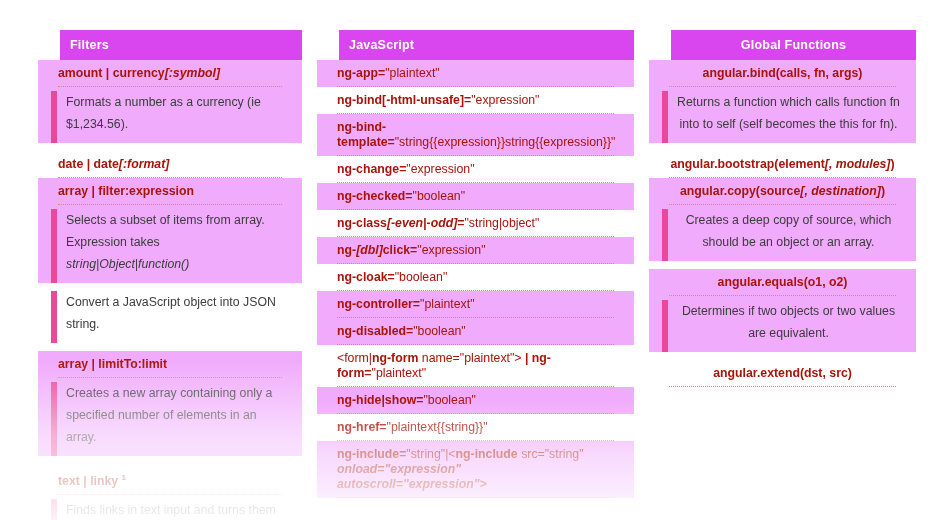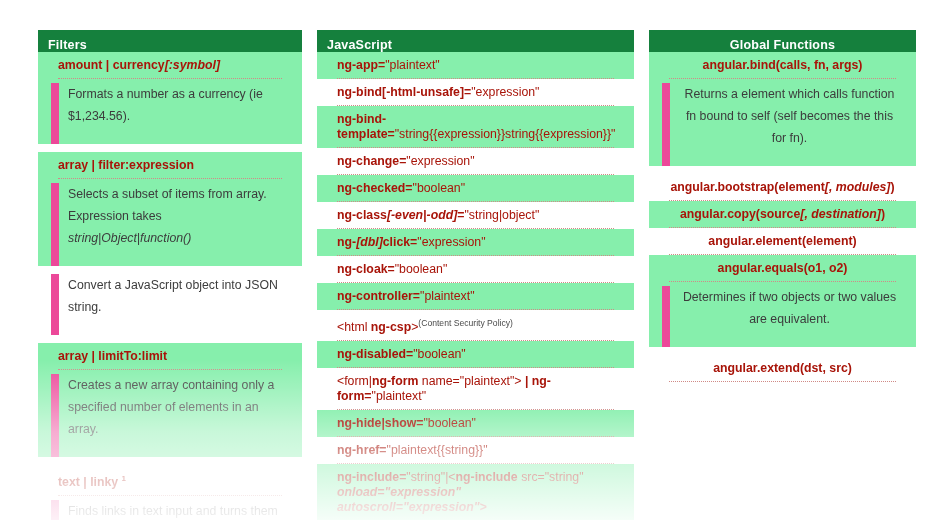--- a/index.html
+++ b/index.html
@@ -22,33 +22,34 @@
   .column {
     position: relative;
     overflow: hidden;
     height: 490px;
   }
   .col-filters { width: 264px; }
   .col-directives { width: 317px; }
   .col-globals { width: 267px; text-align: center; }
 
   .col-header {
-    background: #15803d;
+    background: #d946ef;
     color: #ffffff;
     font-size: 12.5px;
     font-weight: bold;
     letter-spacing: 0.2px;
-    padding: 8px 10px 0 10px;
+    padding: 8px 10px 8px 10px;
     line-height: 14px;
+    margin-left: 22px;
   }
 
   .entries { display: block; }
 
   .entry { padding: 0; }
-  .entry.shade { background: #86efac; }
+  .entry.shade { background: #f0abfc; }
   .entry.plain { background: #ffffff; }
 
   .term {
     display: block;
     font-size: 12.3px;
     font-weight: bold;
     color: #a81409;
     padding: 6px 10px 5px 10px;
     line-height: 15px;
     border-bottom: 1px dotted #d08a86;
@@ -72,22 +73,22 @@
     font-weight: normal;
     font-style: normal;
     vertical-align: super;
     color: #4a4a4a;
     letter-spacing: 0;
   }
   .term .nb { font-weight: normal; }
 
   .desc {
     margin: 4px 10px 8px 13px;
-    padding: 0 6px 17px 9px;
-    border-left: 8px solid #ec4899;
+    padding: 0 6px 8px 9px;
+    border-left: 6px solid #ec4899;
     font-size: 12.3px;
     line-height: 22px;
     color: #3c3c3c;
   }
   .desc i { }
 
   
   .fade {
     position: absolute;
     left: 0; right: 0; bottom: 0;
@@ -106,20 +107,25 @@
 
   <div class="column col-filters">
     <div class="col-header">Filters</div>
     <div class="entries">
         <div class="entry shade">
           <div class="term-wrap">
             <div class="term">amount | currency<i>[:symbol]</i></div>
           </div>
           <div class="desc">Formats a number as a currency (ie $1,234.56).</div>
         </div>
+        <div class="entry plain">
+          <div class="term-wrap">
+            <div class="term">date | date<i>[:format]</i></div>
+          </div>
+        </div>
         <div class="entry shade">
           <div class="term-wrap">
             <div class="term">array | filter:expression</div>
           </div>
           <div class="desc">Selects a subset of items from array. Expression takes <i>string|Object|function()</i></div>
         </div>
         <div class="entry plain">
           <div class="desc">Convert a JavaScript object into JSON string.</div>
         </div>
         <div class="entry shade">
@@ -179,25 +185,20 @@
         <div class="entry plain">
           <div class="term-wrap">
             <div class="term">ng-cloak=<span class="nb">"boolean"</span></div>
           </div>
         </div>
         <div class="entry shade">
           <div class="term-wrap">
             <div class="term">ng-controller=<span class="nb">"plaintext"</span></div>
           </div>
         </div>
-        <div class="entry plain">
-          <div class="term-wrap">
-            <div class="term"><span class="nb">&lt;html </span>ng-csp<span class="nb">&gt;</span><span class="note">(Content Security Policy)</span></div>
-          </div>
-        </div>
         <div class="entry shade">
           <div class="term-wrap">
             <div class="term">ng-disabled=<span class="nb">"boolean"</span></div>
           </div>
         </div>
         <div class="entry plain">
           <div class="term-wrap">
             <div class="term"><span class="nb">&lt;form|</span>ng-form<span class="nb"> name="plaintext"&gt;</span> | ng-form=<span class="nb">"plaintext"</span></div>
           </div>
         </div>
@@ -220,36 +221,34 @@
     <div class="fade fade-d"></div>
   </div>
 
   <div class="column col-globals">
     <div class="col-header">Global Functions</div>
     <div class="entries">
         <div class="entry shade">
           <div class="term-wrap">
             <div class="term">angular.bind(calls, fn, args)</div>
           </div>
-          <div class="desc">Returns a element which calls function fn bound to self (self becomes the this for fn).</div>
+          <div class="desc">Returns a function which calls function fn into to self (self becomes the this for fn).</div>
         </div>
         <div class="entry plain">
           <div class="term-wrap">
             <div class="term">angular.bootstrap(element<i>[, modules]</i>)</div>
           </div>
         </div>
         <div class="entry shade">
           <div class="term-wrap">
             <div class="term">angular.copy(source<i>[, destination]</i>)</div>
           </div>
-        </div>
-        <div class="entry plain">
-          <div class="term-wrap">
-            <div class="term">angular.element(element)</div>
-          </div>
+          <div class="desc">Creates a deep copy of source, which should be an object or an array.</div>
+        </div>
+        <div class="entry plain">
         </div>
         <div class="entry shade">
           <div class="term-wrap">
             <div class="term">angular.equals(o1, o2)</div>
           </div>
           <div class="desc">Determines if two objects or two values are equivalent.</div>
         </div>
         <div class="entry plain">
           <div class="term-wrap">
             <div class="term">angular.extend(dst, src)</div>

